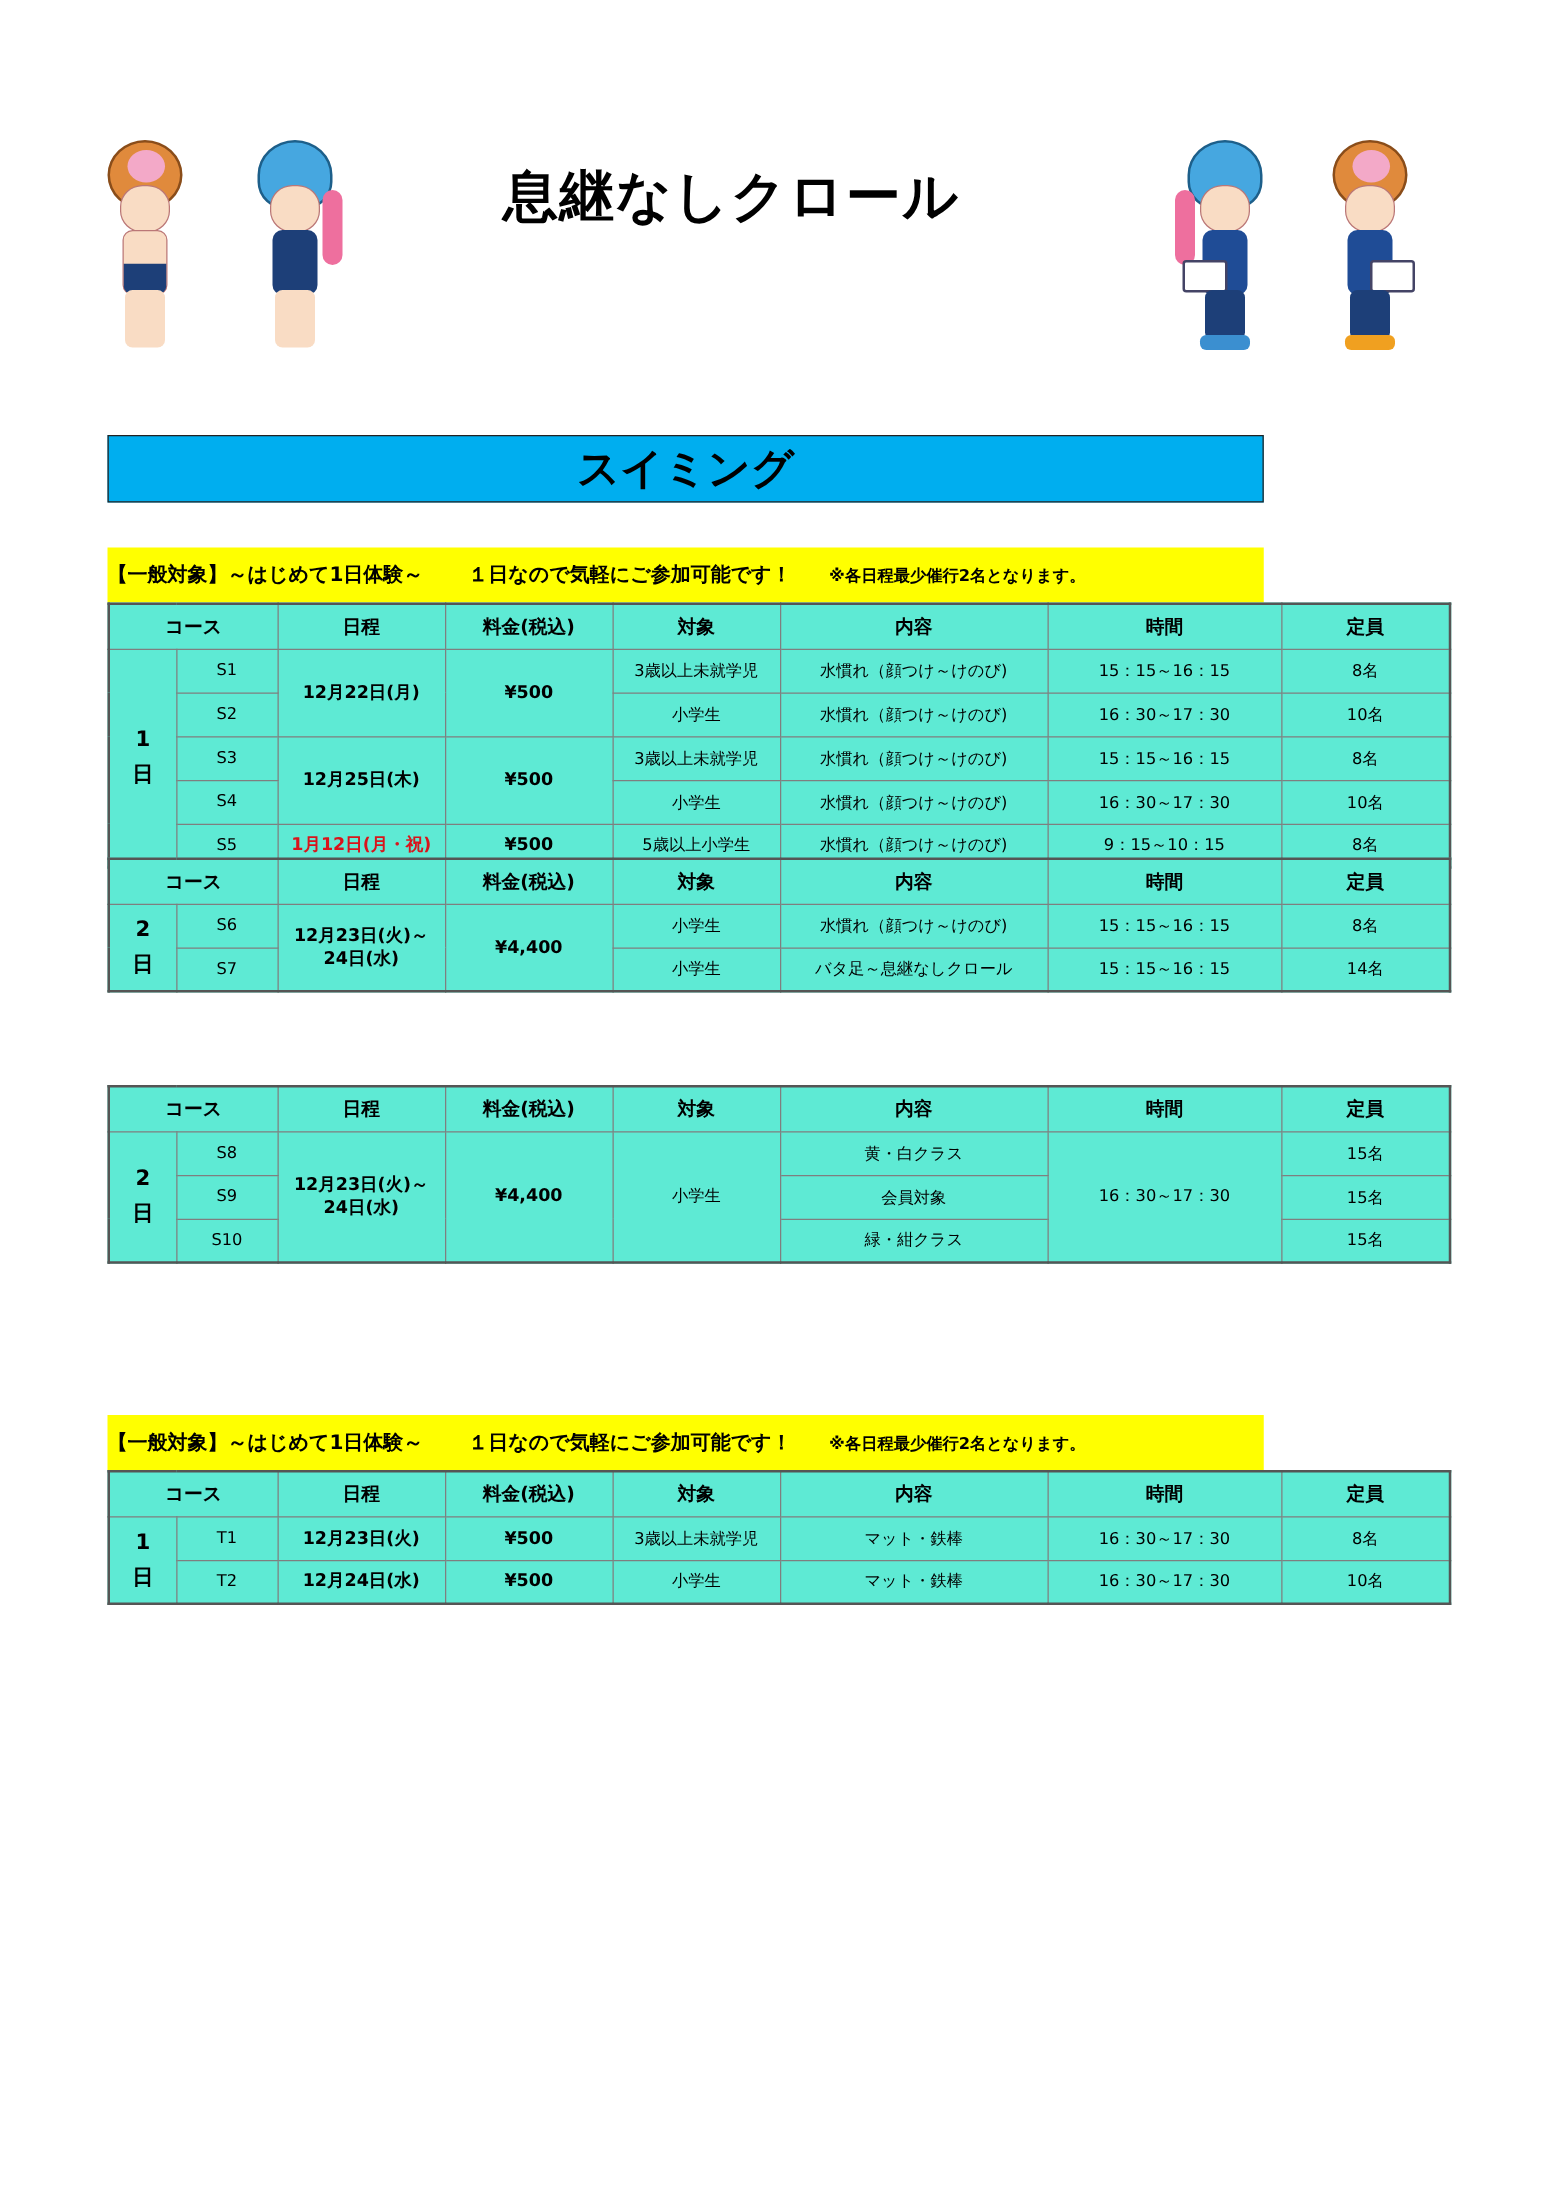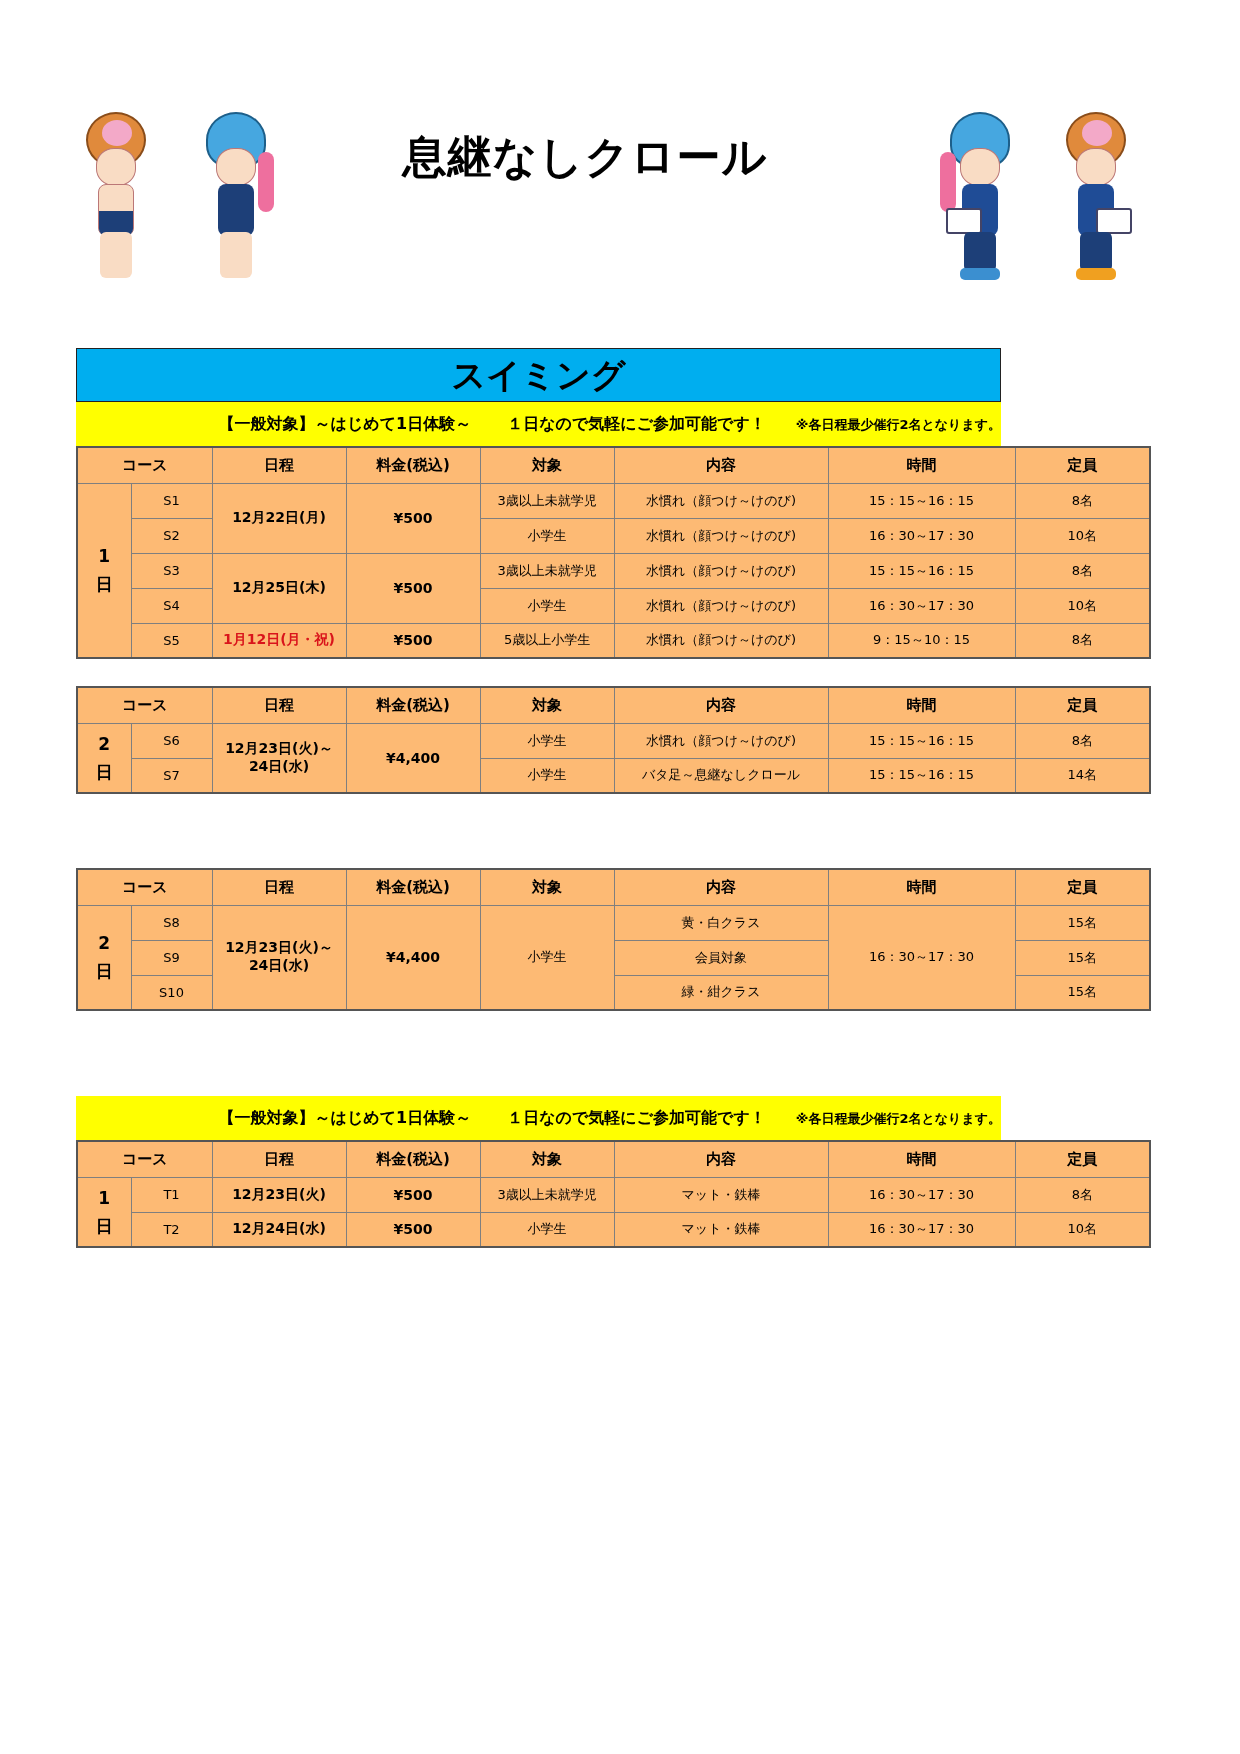--- a/index.html
+++ b/index.html
@@ -18,29 +18,29 @@
   .dolphin .head { background: #46a7e0; border: 2px solid #1d5f8a; border-radius: 50% 50% 40% 40%; }
   .suit .body { background: #1d3f78; }
   .skin .body { background: #f9dcc4; border: 1px solid #b77; }
   .skin .body::after { content: ""; position: absolute; left: 0; bottom: 0; width: 100%; height: 24px; background: #1d3f78; border-radius: 0 0 6px 6px; }
   .dolphin .tail { position: absolute; left: 62px; top: 40px; width: 16px; height: 60px; border-radius: 8px; background: #ee6f9e; }
   .shirt .body { background: #1f4c96; }
   .shirt .bag { position: absolute; left: 6px; top: 96px; width: 36px; height: 26px; background: #fff; border: 2px solid #446; border-radius: 3px; }
   .shirt .legs { background: #1d3f78; height: 40px; }
   .shoes { position: absolute; left: 20px; top: 156px; width: 40px; height: 12px; border-radius: 5px; }
 
-  .section { position: absolute; left: 76px; width: 925px; }
+  .section { position: absolute; left: 86px; width: 925px; }
   .banner { height: 54px; border: 1px solid #222; text-align: center; font-size: 34px; font-weight: bold; line-height: 52px; }
   .banner.swim { background: #00aeef; }
   .banner.pe { background: #92d050; letter-spacing: 28px; padding-left: 28px; }
-  .subhead { height: 44px; background: #ffff00; text-align: right; line-height: 44px; font-size: 16px; font-weight: bold; white-space: nowrap; }
+  .subhead { height: 44px; background: #ffff00; text-align: left; line-height: 44px; font-size: 16px; font-weight: bold; white-space: nowrap; margin-top: 36px; }
   .subhead .gap { display: inline-block; width: 36px; }
   .subhead .note { font-size: 13px; font-weight: bold; margin-left: 30px; }
 
-  table { border-collapse: collapse; width: 1073px; table-layout: fixed; background: #fdba74; }
+  table { border-collapse: collapse; width: 1073px; table-layout: fixed; background: #5eead4; }
   td, th { border: 1px solid #7f7f7f; text-align: center; vertical-align: middle; font-size: 13px; height: 35px; font-weight: normal; }
   th { font-weight: bold; font-size: 15px; height: 36px; }
   table { border: 2px solid #555; }
   .bold { font-weight: bold; font-size: 14px; }
   .day { font-weight: bold; font-size: 17px; line-height: 28px; }
   .red { color: #d9141b; }
   tr.grp td { border-top: 1.5px solid #333; }
 </style>
 </head>
 <body>

